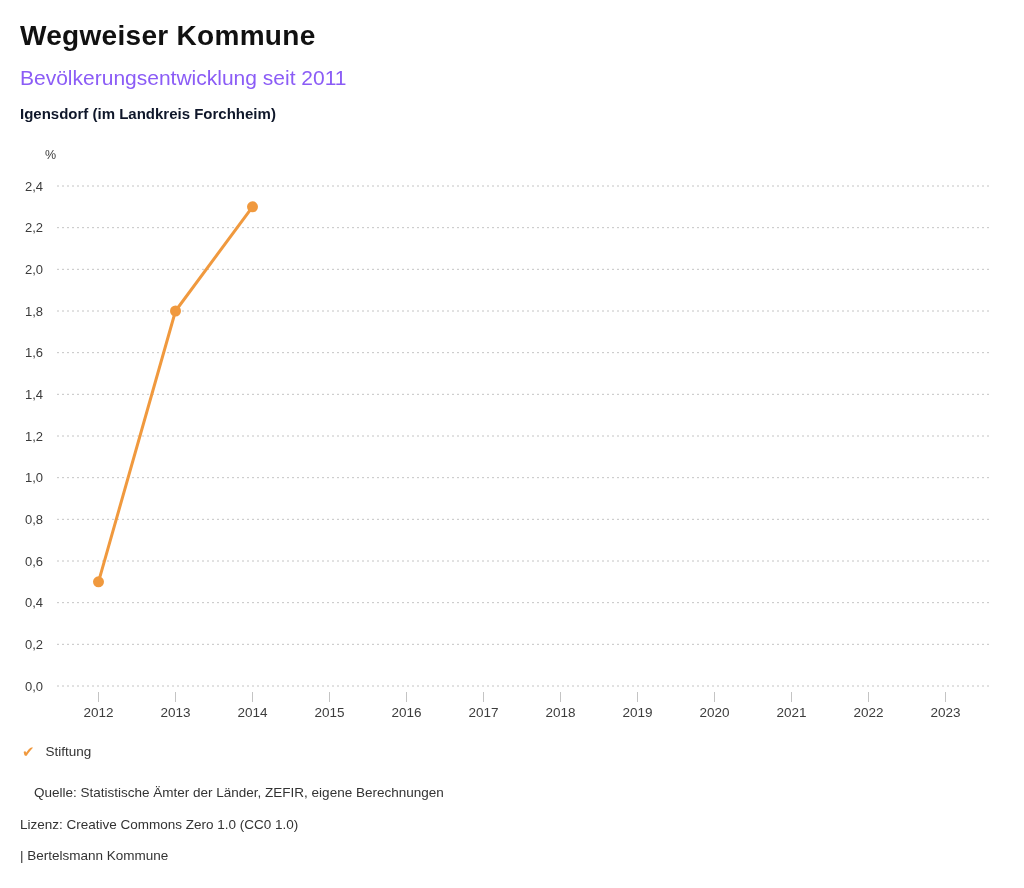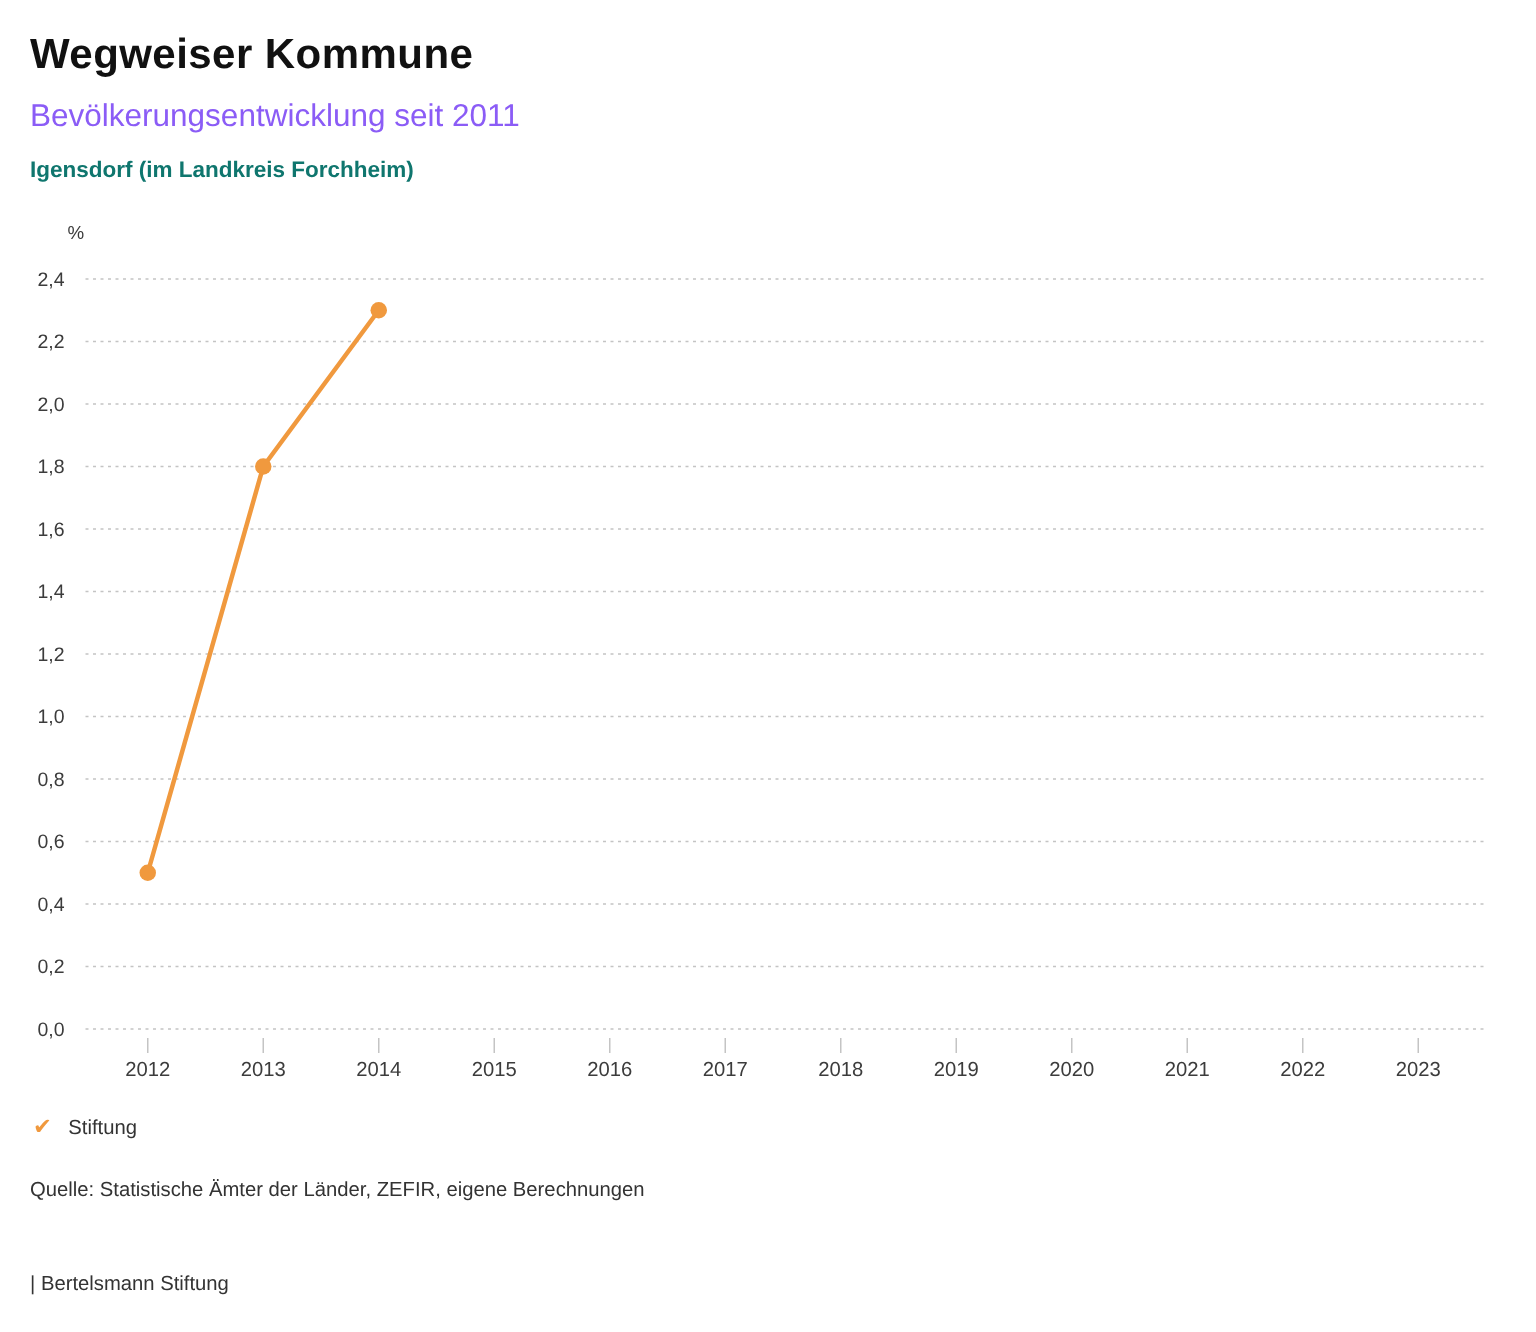--- a/index.html
+++ b/index.html
@@ -24,21 +24,21 @@
     top: 66px; left: 20px;
     font-size: 21px;
     font-weight: 400;
     color: #8b5cf6;
   }
   .location {
     position: absolute;
     top: 105px; left: 20px;
     font-size: 15px;
     font-weight: bold;
-    color: #0f766e;
+    color: #0f172a;
   }
   .chart-wrap {
     position: absolute;
     top: 139px; left: 0;
     width: 1024px; height: 596px;
   }
   .legend {
     position: absolute;
     top: 744px; left: 22px;
     display: flex;
@@ -51,21 +51,21 @@
   .legend .check {
     font-size: 15px;
     line-height: 15px;
   }
   .footer-line {
     position: absolute;
     left: 20px;
     font-size: 13.5px;
     color: #333333;
   }
-  .footer-source { top: 785px; }
+  .footer-source { top: 785px; margin-left: 14px; }
   .footer-license { top: 817px; }
   .footer-attribution { top: 848px; }
   svg text { font-family: "Liberation Sans", sans-serif; }
 </style>
 </head>
 <body>
 
 <div class="page">
 
   <div class="title">Wegweiser Kommune</div>
@@ -131,15 +131,16 @@
         <circle cx="252.5" cy="67.83333333333337" r="5.5" fill="#f0993e"></circle>
       </svg>
   </div>
 
   <div class="legend">
     <span class="check" style="color: rgb(240, 153, 62);">✔</span>
     <span>Stiftung</span>
   </div>
 
   <div class="footer-line footer-source">Quelle: Statistische Ämter der Länder, ZEFIR, eigene Berechnungen</div>
-  <div class="footer-line footer-attribution">| Bertelsmann Stiftung</div>
+  <div class="footer-line footer-license">Lizenz: Creative Commons Zero 1.0 (CC0 1.0)</div>
+  <div class="footer-line footer-attribution">| Bertelsmann Kommune</div>
 
 </div>
 
 </body></html>

